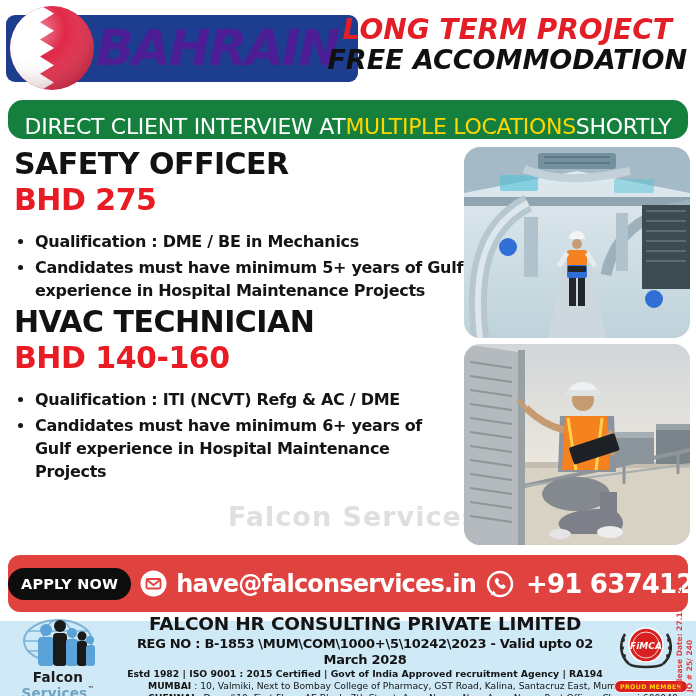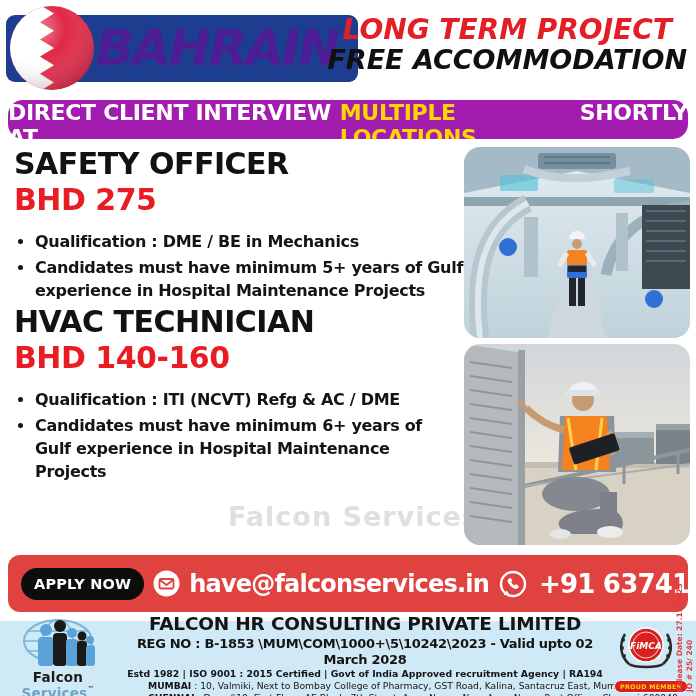--- a/index.html
+++ b/index.html
@@ -17,23 +17,23 @@
   .bahrain-text{
     position:absolute;left:96px;top:15px;height:67px;line-height:67px;
     color:#4c1d95;font-size:50px;font-weight:800;font-style:italic;letter-spacing:-2px;
   }
   .flag-ball{position:absolute;left:9px;top:5px;width:86px;height:86px;}
   .taglines{position:absolute;right:9px;top:14px;text-align:right;font-style:italic;font-weight:800;line-height:1.12;}
   .tagline-red{color:#e41e26;font-size:28px;text-align:center;}
   .tagline-black{color:#101010;font-size:27px;}
   
   .interview-banner{
-    position:absolute;top:100px;left:8px;right:8px;height:39px;background:#a21caf;
-    border-radius:15px;display:flex;align-items:flex-start;justify-content:center;
-    color:#fff;font-weight:700;font-size:22px;letter-spacing:-0.3px;
+    position:absolute;top:100px;left:8px;right:8px;height:39px;background:#15803d;
+    border-radius:15px;display:flex;align-items:flex-end;justify-content:center;
+    color:#fff;font-weight:400;font-size:22px;letter-spacing:-0.3px;
   }
   .interview-banner .hl{color:#ffd600;}
   
   .main{position:absolute;top:139px;left:0;right:0;height:416px;background:#fff;padding-left:20px;}
   .jobs{position:absolute;left:14px;top:8px;width:454px;}
   .job-title{font-size:30px;font-weight:800;color:#121212;line-height:1.15;letter-spacing:-0.5px;}
   .job-salary{font-size:30px;font-weight:800;color:#ea1c23;line-height:1.2;letter-spacing:-0.5px;}
   ul.bullets{margin:12px 0 0 0;padding-left:21px;font-size:16px;font-weight:700;color:#141414;line-height:1.45;letter-spacing:-0.3px;}
   ul.bullets li{margin-bottom:3px;}
   .job2{}
@@ -43,21 +43,21 @@
     font-size:27px;font-weight:700;letter-spacing:1px;pointer-events:none;
   }
   .photos{position:absolute;right:6px;top:8px;width:226px;}
   .photo{width:226px;border-radius:16px;overflow:hidden;display:block;}
   .photo1{height:191px;}
   .photo2{height:201px;margin-top:6px;}
   
   .apply-banner{
     position:absolute;top:555px;left:8px;right:8px;height:57px;background:#e04240;
     border-radius:12px;display:flex;align-items:center;box-sizing:border-box;
-    padding:0 13px;gap:9px;
+    padding:0 0;gap:9px;
   }
   .apply-pill{
     background:#0d0d0d;color:#fff;border-radius:18px;padding:8px 13px;
     font-size:14.5px;font-weight:800;white-space:nowrap;letter-spacing:0.2px;flex:0 0 auto;cursor:pointer;
   }
   .contact-text{color:#fff;font-weight:800;white-space:nowrap;letter-spacing:-0.8px;}
   .email-text{font-size:24px;}
   .phone-text{font-size:26px;margin-left:2px;}
   .cicon{flex:0 0 auto;display:block;}
   

